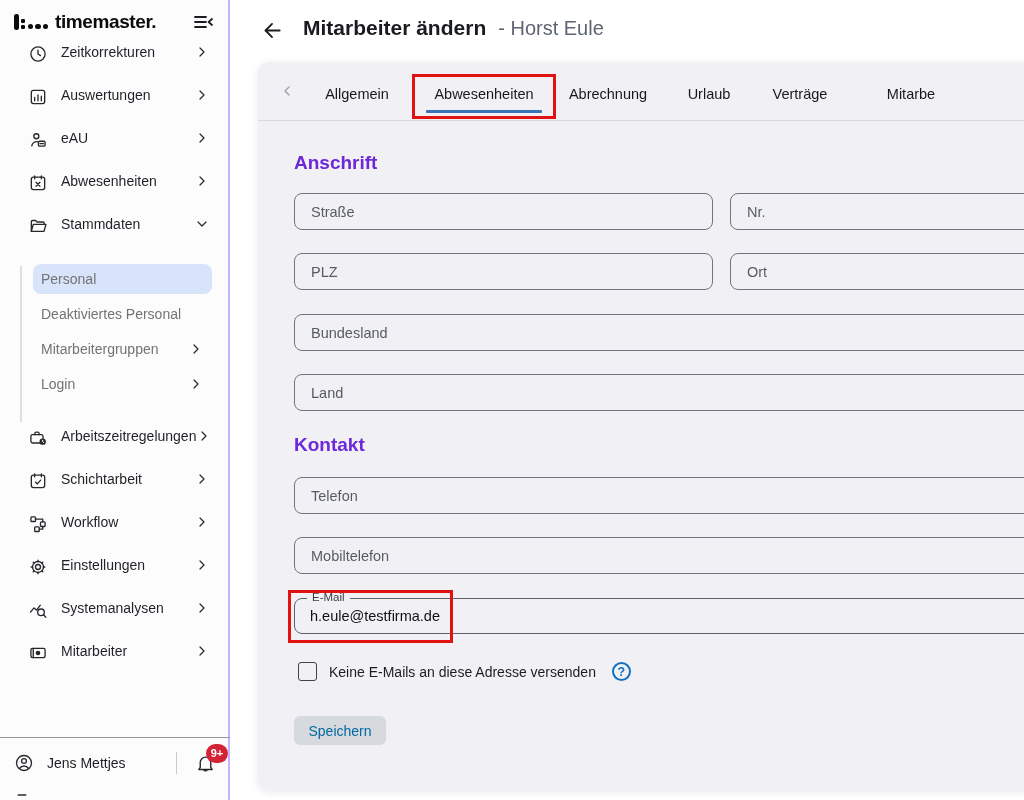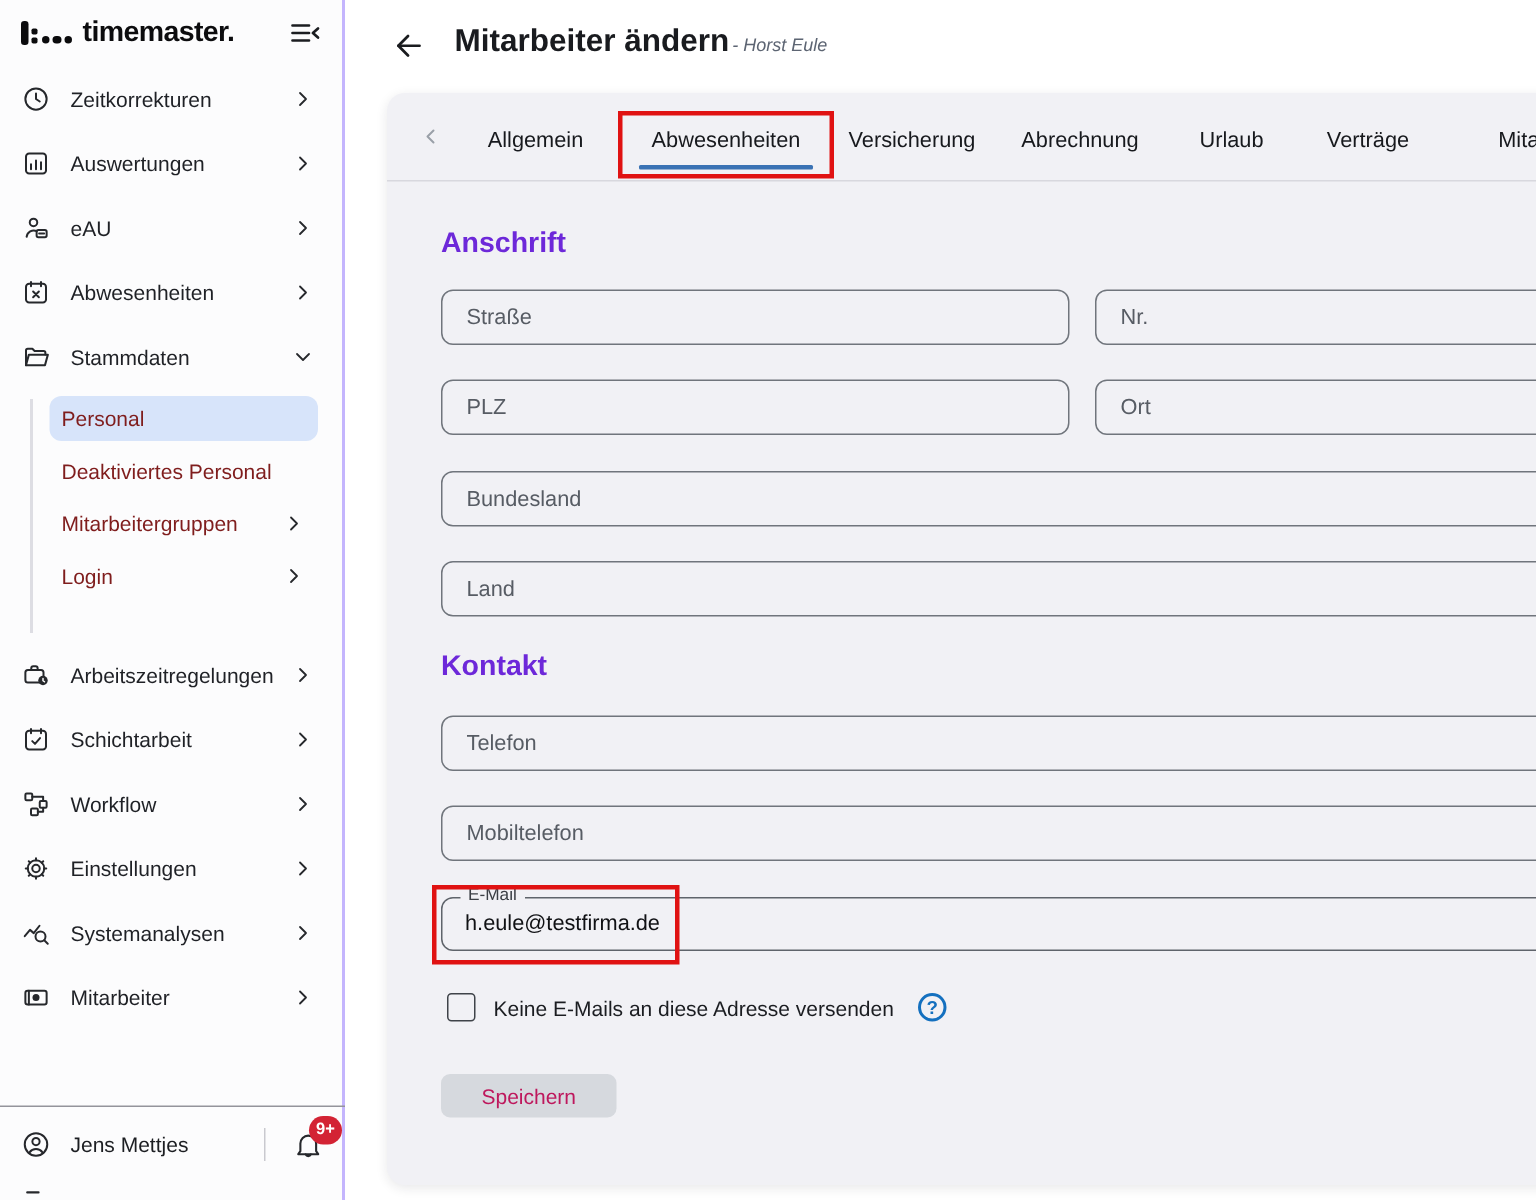--- a/index.html
+++ b/index.html
@@ -14,45 +14,45 @@
   .logo-mark { display:flex; align-items:flex-end; gap:2.5px; margin-right:7px; }
   .lm-bar { width:4.5px; height:16px; border-radius:2.2px; background:#0b0b0d; }
   .lm-colon { display:flex; flex-direction:column; gap:2.5px; margin-bottom:1px; }
   .lm-colon i { width:4px; height:4px; border-radius:1.2px; background:#0b0b0d; }
   .lm-dots { display:flex; gap:2px; margin-bottom:1px; }
   .lm-dots i { width:5.5px; height:5.5px; border-radius:50%; background:#0b0b0d; }
   .logo-text { font-size:19px; font-weight:700; letter-spacing:-0.4px; color:#0c0c0e; }
   .fold-btn { margin-left:auto; cursor:pointer; }
 
   .nav { }
-  .nav-item { height:43px; display:flex; align-items:center; padding:0 18px 0 14px; cursor:pointer; }
+  .nav-item { height:43px; display:flex; padding:0 18px 0 14px; cursor:pointer;margin-left:14px; }
   .nav-item .nv-icon { width:20px; height:20px; flex:0 0 20px; }
   .nav-item .nv-label { margin-left:13px; font-size:14px; color:#1f2126; flex:1 1 auto; white-space:nowrap; }
   .nav-item .nv-chev { width:16px; height:16px; flex:0 0 16px; }
 
   .sub-block { position:relative; height:160px; }
   .sub-guide { position:absolute; left:20px; top:2px; width:1.5px; height:156px; background:#dddde3; }
   .sub-item { height:30px; margin:5px 16px 5px 33px; display:flex; align-items:center; padding:0 8px; border-radius:8px; cursor:pointer; }
-  .sub-item .nv-label { font-size:14px; color:#7f1d1d; flex:1 1 auto; white-space:nowrap; }
+  .sub-item .nv-label { font-size:14px; color:#737373; flex:1 1 auto; white-space:nowrap; }
   .sub-item.active { background:#d7e4fa; }
   .post-sub { margin-top:4px; }
 
   .sidebar-divider { position:absolute; left:0; top:737px; width:230px; border-top:1px solid #94949b; }
   .sb-footer { position:absolute; left:0; top:744px; width:230px; height:38px; display:flex; align-items:center; padding:0 14px; }
   .sb-footer .nv-label { margin-left:13px; font-size:14px; flex:1 1 auto; }
   .vdiv { width:1px; height:22px; background:#c9c9cf; margin-right:18px; }
   .bell-wrap { position:relative; cursor:pointer; }
   .badge { position:absolute; top:-9px; right:-12px; min-width:22px; height:19px; border-radius:10px; background:#d32334; color:#fff; font-size:11px; font-weight:700; display:flex; align-items:center; justify-content:center; padding:0 4px; }
   .partial-icon { position:absolute; left:14px; top:792px; }
 
   
   .back-btn { position:absolute; left:261px; top:19px; cursor:pointer; }
   .page-title-row { position:absolute; left:303px; top:16px; display:flex; align-items:baseline; white-space:nowrap; }
   .page-title { font-size:21px; font-weight:700; color:#191b1f; }
-  .page-subtitle { font-size:12px; color:#5d6573; margin-left:2px;font-style:italic; }
+  .page-subtitle { font-size:20px; color:#5d6573; margin-left:12px; }
 
   
   .card { position:absolute; left:258px; top:62px; width:860px; height:728px; background:#f1f1f5; border-radius:12px; box-shadow:0 2px 8px rgba(25,28,40,0.10); }
 
   .tabstrip { position:absolute; left:0; top:0; width:100%; height:59px; border-bottom:1px solid #d8d8de; display:flex; align-items:center; padding-left:18px; }
   .tab-scroll { width:22px; display:flex; justify-content:center; }
   .tab { position:relative; height:59px; display:flex; align-items:center; justify-content:center; font-size:14.5px; color:#17191d; cursor:pointer; padding-top:6px; }
   .tab-allgemein { width:118px; } .tab-kontaktdaten { width:136px; } .tab-versicherung { width:112px; }
   .tab-abrechnung { width:112px; } .tab-urlaub { width:90px; } .tab-vertraege { width:92px; } .tab-mitarbe { width:130px; }
   .tab .underline { position:absolute; left:10px; right:10px; bottom:8px; height:3px; background:#3a72b4; border-radius:1px; }
@@ -66,21 +66,21 @@
   .email-label { position:absolute; top:-8px; left:12px; font-size:11.5px; color:#3c4046; background:#f1f1f5; padding:0 5px; }
   .email-input { width:100%; height:100%; border:none; background:transparent; padding:0 15px; font-size:14.5px; color:#101114; outline:none; }
 
   .red-annot-email { position:absolute; left:30px; top:528px; width:165px; height:53px; border:3px solid #e01212; pointer-events:none; }
 
   .cb-row { position:absolute; left:40px; top:600px; display:flex; align-items:center; }
   .cb { appearance:none; -webkit-appearance:none; width:19px; height:19px; border:1.6px solid #3f4349; border-radius:3px; background:transparent; cursor:pointer; }
   .cb-label { margin-left:12px; font-size:14px; color:#1b1d21; white-space:nowrap; }
   .help-circle { margin-left:16px; width:19px; height:19px; border:2px solid #1470bf; border-radius:50%; color:#1470bf; font-size:12.5px; font-weight:700; display:flex; align-items:center; justify-content:center; cursor:pointer; }
 
-  .save-btn { position:absolute; left:36px; top:654px; width:117px; height:29px; background:#d6d9de; color:#be185d; border:none; border-radius:6px; font-size:14px; cursor:default; }
+  .save-btn { position:absolute; left:36px; top:654px; width:92px; height:29px; background:#d6d9de; color:#0369a1; border:none; border-radius:6px; font-size:14px; cursor:default; }
 </style>
 </head>
 <body>
 
 <div class="sidebar">
 
   <div class="logo-row">
     <span class="logo-mark">
       <i class="lm-bar"></i>
       <span class="lm-colon">
@@ -356,23 +356,20 @@
         </svg>
     </span>
     <div class="tab tab-allgemein">
         <span>Allgemein</span>
       </div>
     <div class="tab tab-kontaktdaten">
       <span>Abwesenheiten</span>
       <span class="underline"></span>
       <span class="red-box"></span>
     </div>
-    <div class="tab tab-versicherung">
-        <span>Versicherung</span>
-      </div>
     <div class="tab tab-abrechnung">
         <span>Abrechnung</span>
       </div>
     <div class="tab tab-urlaub">
         <span>Urlaub</span>
       </div>
     <div class="tab tab-vertraege">
         <span>Verträge</span>
       </div>
     <div class="tab tab-mitarbe">

